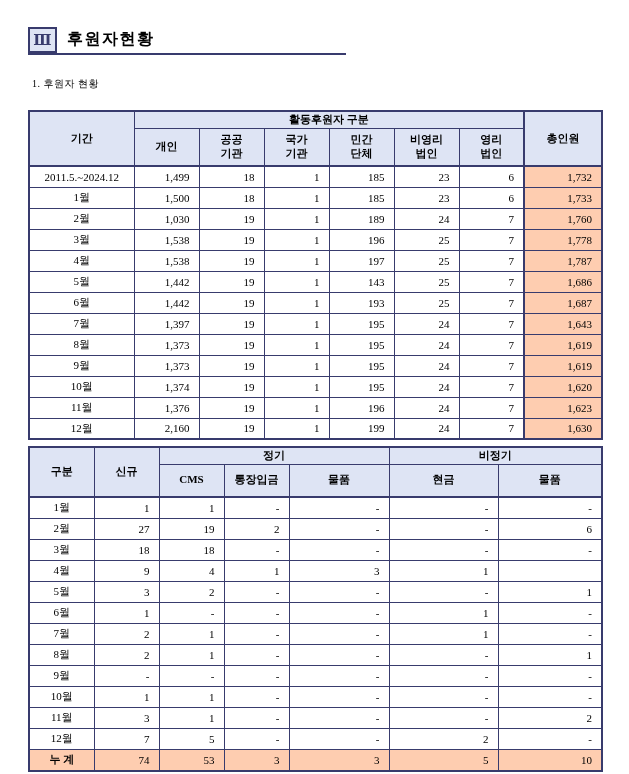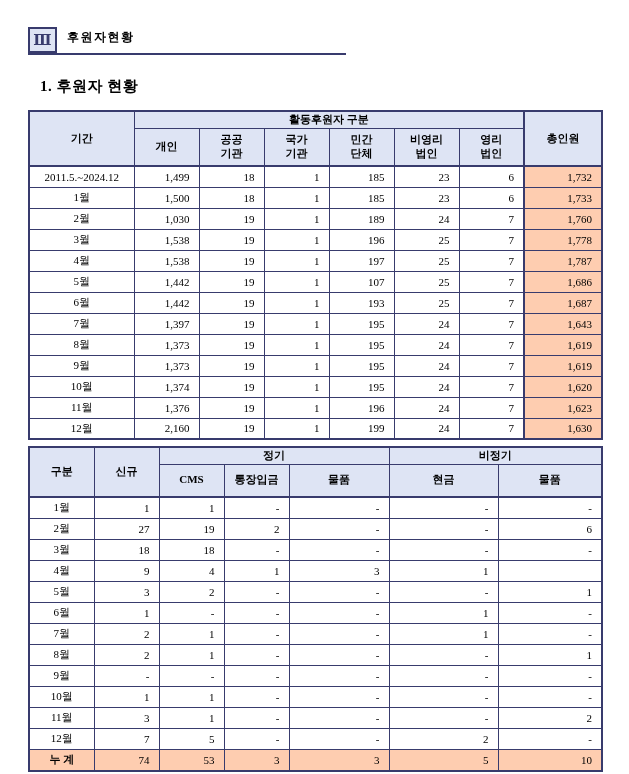--- a/index.html
+++ b/index.html
@@ -14,23 +14,23 @@
     font-family:"Liberation Serif","DejaVu Serif",serif;color:#000;overflow:hidden;
   }
   
   .marker-box{
     position:absolute;left:28px;top:27px;width:29px;height:26px;
     border:2px solid var(--border);background:var(--hdrbg);
     display:flex;align-items:center;justify-content:center;
   }
   .marker-box span{font-size:15px;font-weight:bold;color:var(--border);}
   .title-underline{position:absolute;left:28px;top:53px;width:318px;height:2px;background:var(--border);}
-  .page-title{position:absolute;left:67px;top:29px;font-size:12px;font-weight:bold;letter-spacing:1.5px;}
+  .page-title{position:absolute;left:67px;top:29px;font-size:16px;font-weight:bold;letter-spacing:1.5px;}
   
-  .sec-title{position:absolute;left:40px;font-size:15px;font-weight:bold;letter-spacing:.5px;}
+  .sec-title{position:absolute;left:32px;font-size:10px;font-weight:normal;letter-spacing:.5px;}
   .sec1-title{top:77px;}
   .sec2-title{top:409px;}
   .unit-label{position:absolute;right:28px;font-size:10.5px;margin-top:32px;}
   .unit1{top:93px;}
   .unit2{top:429px;}
   
   table{
     position:absolute;left:28px;width:573px;background:#fff;
     border-collapse:collapse;table-layout:fixed;
     border:2px solid var(--border);
@@ -148,21 +148,21 @@
           <td class="num">197</td>
           <td class="num">25</td>
           <td class="num">7</td>
           <td class="num total-col">1,787</td>
         </tr>
         <tr>
           <td class="cat">5월</td>
           <td class="num">1,442</td>
           <td class="num">19</td>
           <td class="num">1</td>
-          <td class="num">107</td>
+          <td class="num">143</td>
           <td class="num">25</td>
           <td class="num">7</td>
           <td class="num total-col">1,686</td>
         </tr>
         <tr>
           <td class="cat">6월</td>
           <td class="num">1,442</td>
           <td class="num">19</td>
           <td class="num">1</td>
           <td class="num">193</td>

